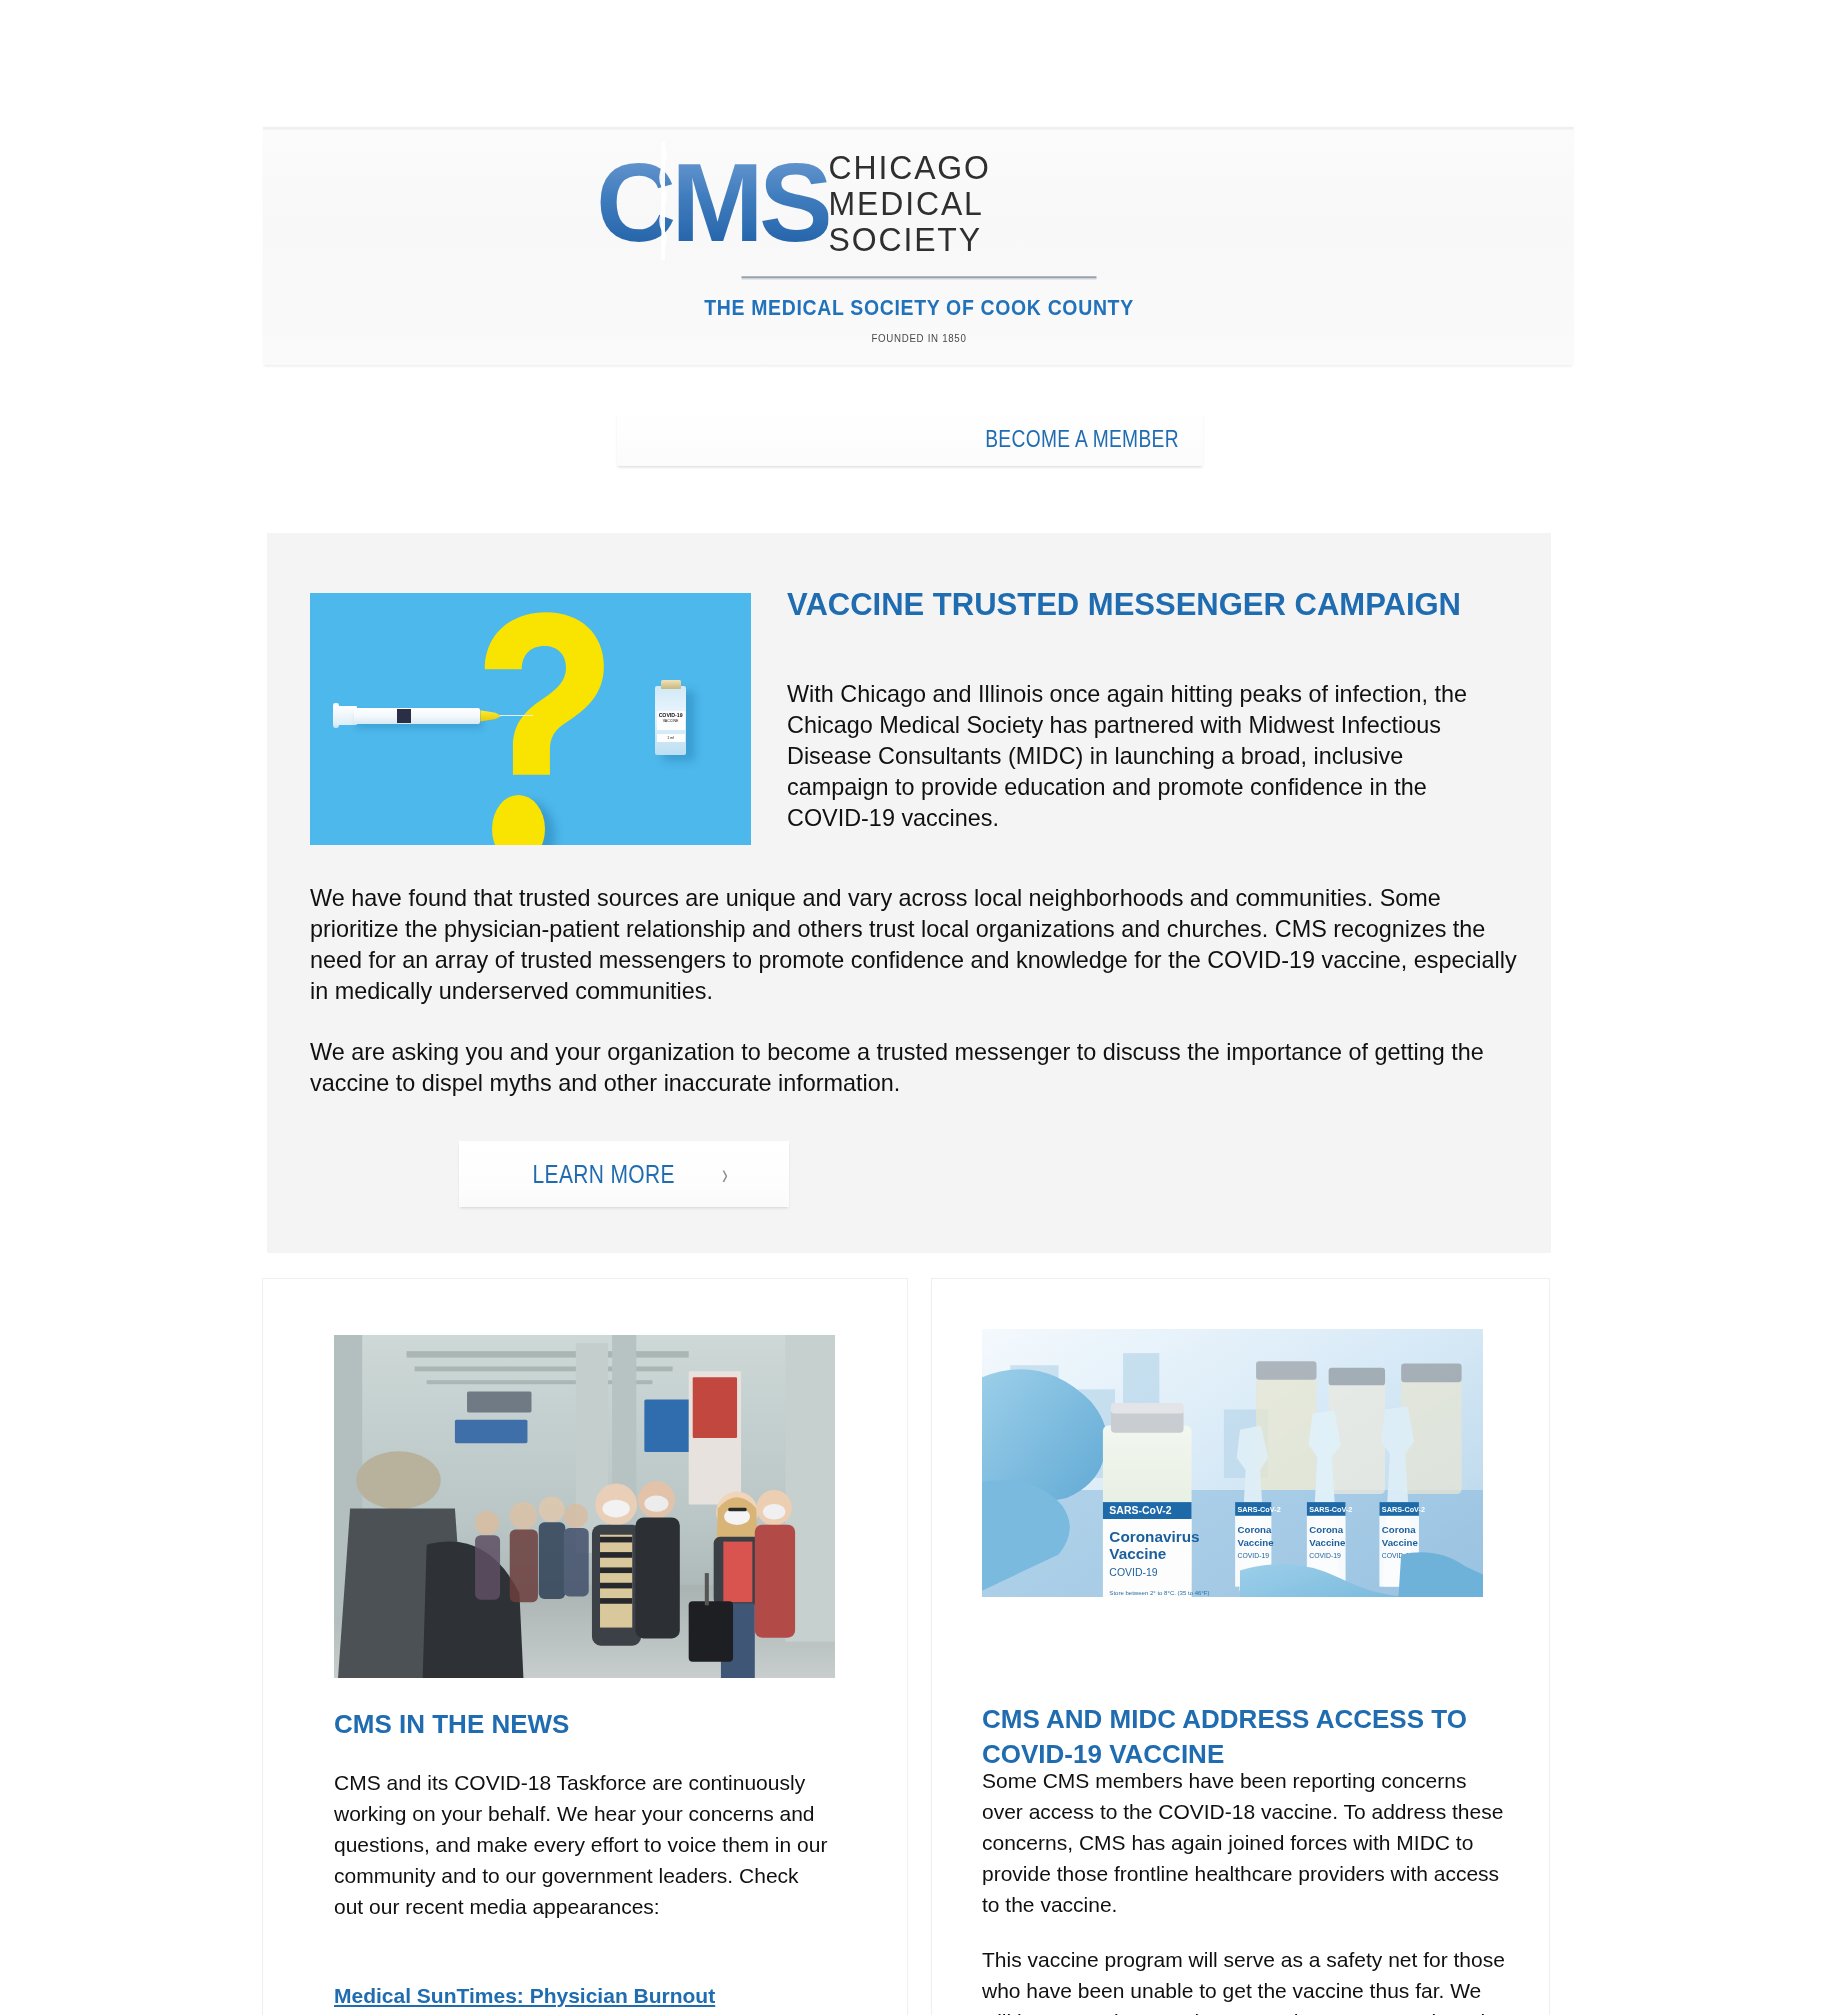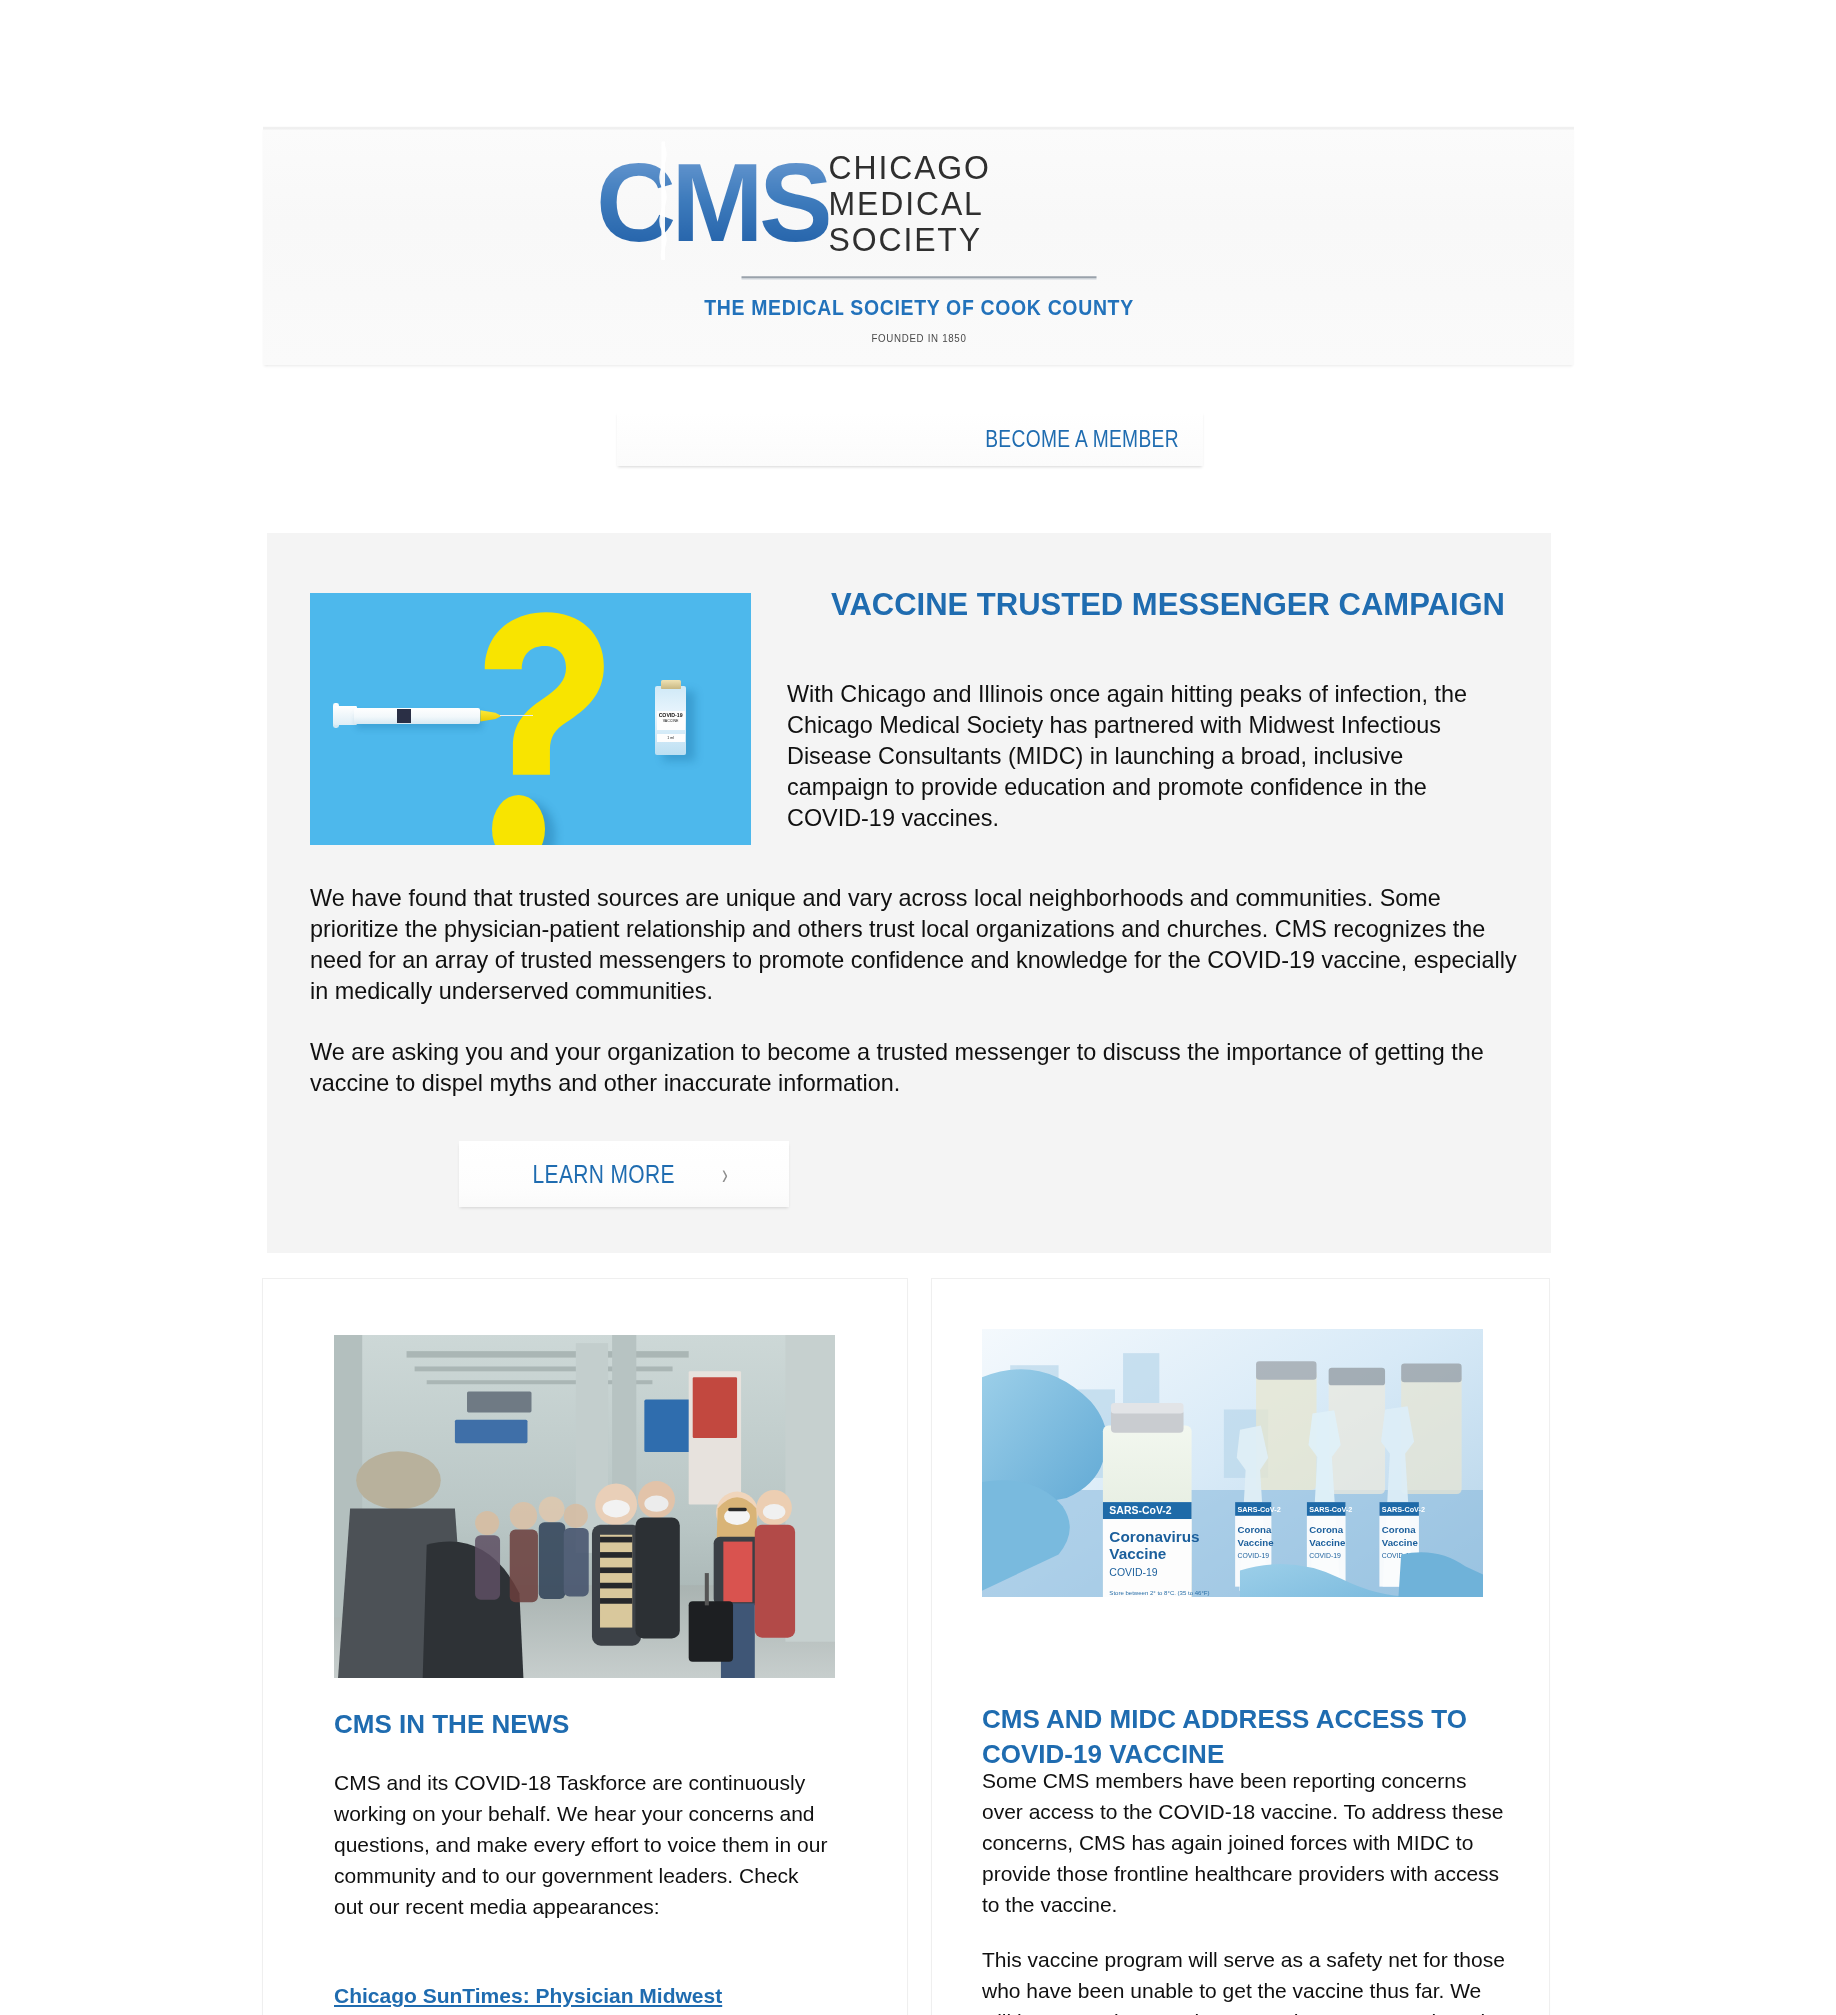--- a/index.html
+++ b/index.html
@@ -226,21 +226,20 @@
   }
   .campaign-title{
     position:absolute;
     left:520px; top:52px;
     width:709px;
     color:#1f6cb0;
     font-weight:bold;
     font-size:31px;
     line-height:39px;
     letter-spacing:0px;
-    margin-left:44px;
   }
   .campaign-lead{
     position:absolute;
     left:520px; top:146px;
     width:709px;
     color:#101010;
     font-size:23.4px;
     line-height:31px;
   }
   .campaign-body{
@@ -490,21 +489,21 @@
 
         <rect x="880" y="660" width="110" height="150" rx="10" fill="#1d1f22"></rect>
         <rect x="920" y="590" width="10" height="80" fill="#555"></rect>
       </svg>
     </div>
     <div class="card-heading">CMS IN THE NEWS</div>
     <div class="card-body">
       <p>CMS and its COVID-18 Taskforce are continuously working on your behalf. We hear your concerns and questions, and make every effort to voice them in our community and to our government leaders. Check out our recent media appearances:</p>
     </div>
     <div class="card-links">
-      <a href="#">Chicago SunTimes: Physician Midwest</a>
+      <a href="#">Medical SunTimes: Physician Burnout</a>
 
     </div>
   </div>
 
   <div class="card card-right">
     <div class="card-photo">
       <svg viewBox="0 0 1243 780" width="501" height="314" preserveAspectRatio="none" aria-hidden="true">
         <defs>
           <linearGradient id="labbg" x1="0" y1="0" x2="1" y2="1">
             <stop offset="0%" stop-color="#f4f9fd"></stop>

